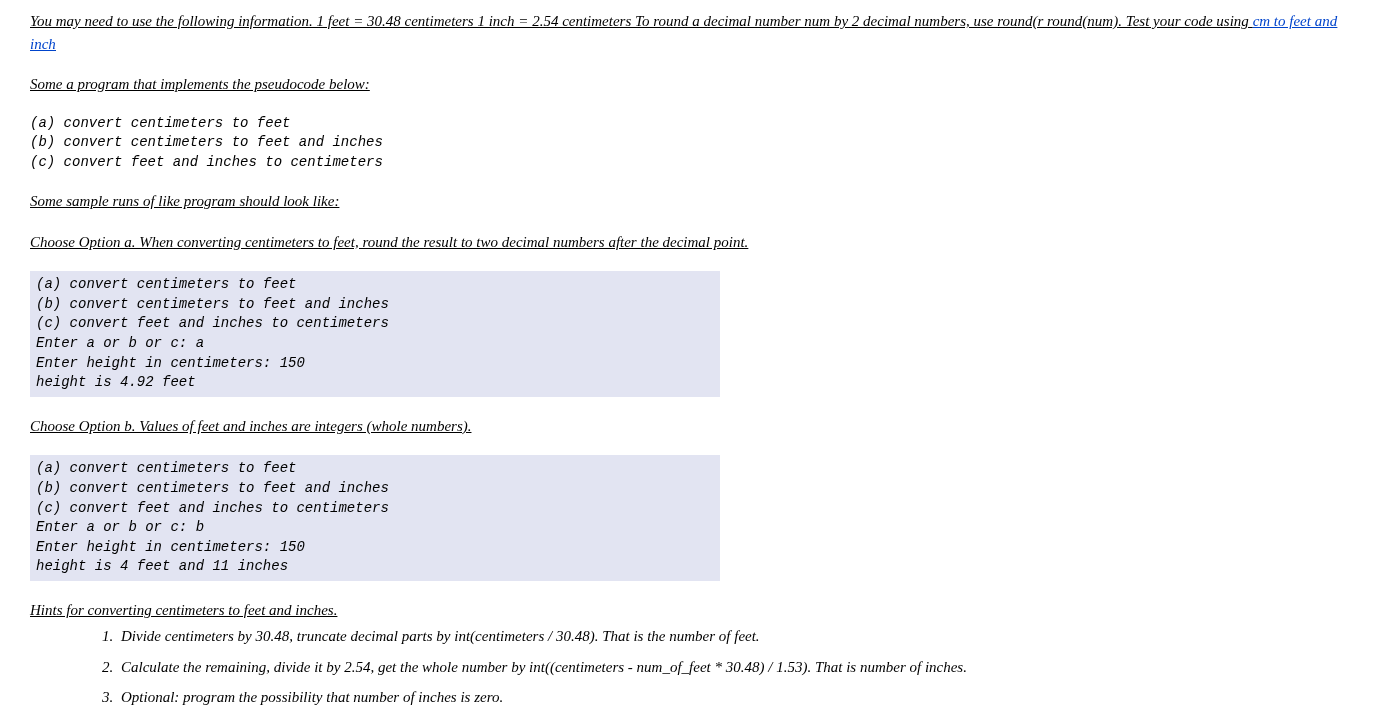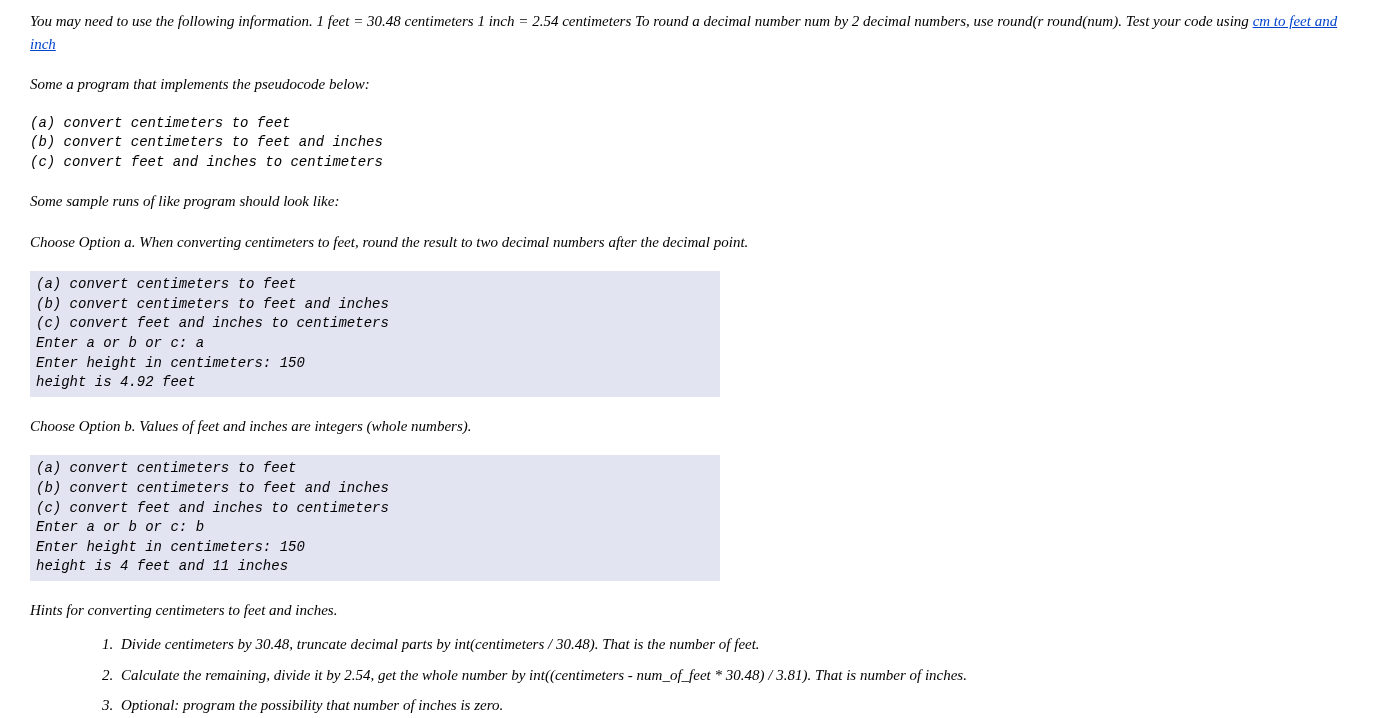--- a/index.html
+++ b/index.html
@@ -11,20 +11,21 @@
       font-family: Georgia, 'Times New Roman', serif;
       font-style: italic;
       font-size: 15px;
       line-height: 1.5;
       color: #000;
       background: #fff;
       padding: 10px 30px 20px 30px;
     }
     .para {
       margin-bottom: 18px;
+      text-decoration: underline;
     }
     .link {
       color: #0044cc;
       text-decoration: underline;
       cursor: pointer;
     }
     .code-block {
       font-family: 'Courier New', Courier, monospace;
       font-style: italic;
       white-space: pre;
@@ -46,21 +47,21 @@
     .hints-list {
       padding-left: 54px;
       margin-top: 4px;
     }
     .hints-list li {
       margin-bottom: 8px;
       padding-left: 4px;
       margin-left: 33px;
     }
     .hints-heading {
-      margin-bottom: 12px;
+      margin-bottom: 4px;
     }
   </style>
 </head>
 <body>
 
 <div class="para">
   <span>You may need to use the following information. 1 feet = 30.48 centimeters 1 inch = 2.54 centimeters To round a decimal number num by 2 decimal numbers, use round(r round(num). Test your code using </span><a class="link">cm to feet and inch</a>
 </div>
 
 <div class="para">Some a program that implements the pseudocode below:</div>
@@ -85,15 +86,15 @@
 <div class="sample-block">(a) convert centimeters to feet
 (b) convert centimeters to feet and inches
 (c) convert feet and inches to centimeters
 Enter a or b or c: b
 Enter height in centimeters: 150
 height is 4 feet and 11 inches</div>
 
 <div class="para hints-heading">Hints for converting centimeters to feet and inches.</div>
 <ol class="hints-list">
   <li>Divide centimeters by 30.48, truncate decimal parts by int(centimeters / 30.48). That is the number of feet.</li>
-  <li>Calculate the remaining, divide it by 2.54, get the whole number by int((centimeters - num_of_feet * 30.48) / 3.81). That is number of inches.</li>
+  <li>Calculate the remaining, divide it by 2.54, get the whole number by int((centimeters - num_of_feet * 30.48) / 1.53). That is number of inches.</li>
   <li>Optional: program the possibility that number of inches is zero.</li>
 </ol>
 
 </body></html>

